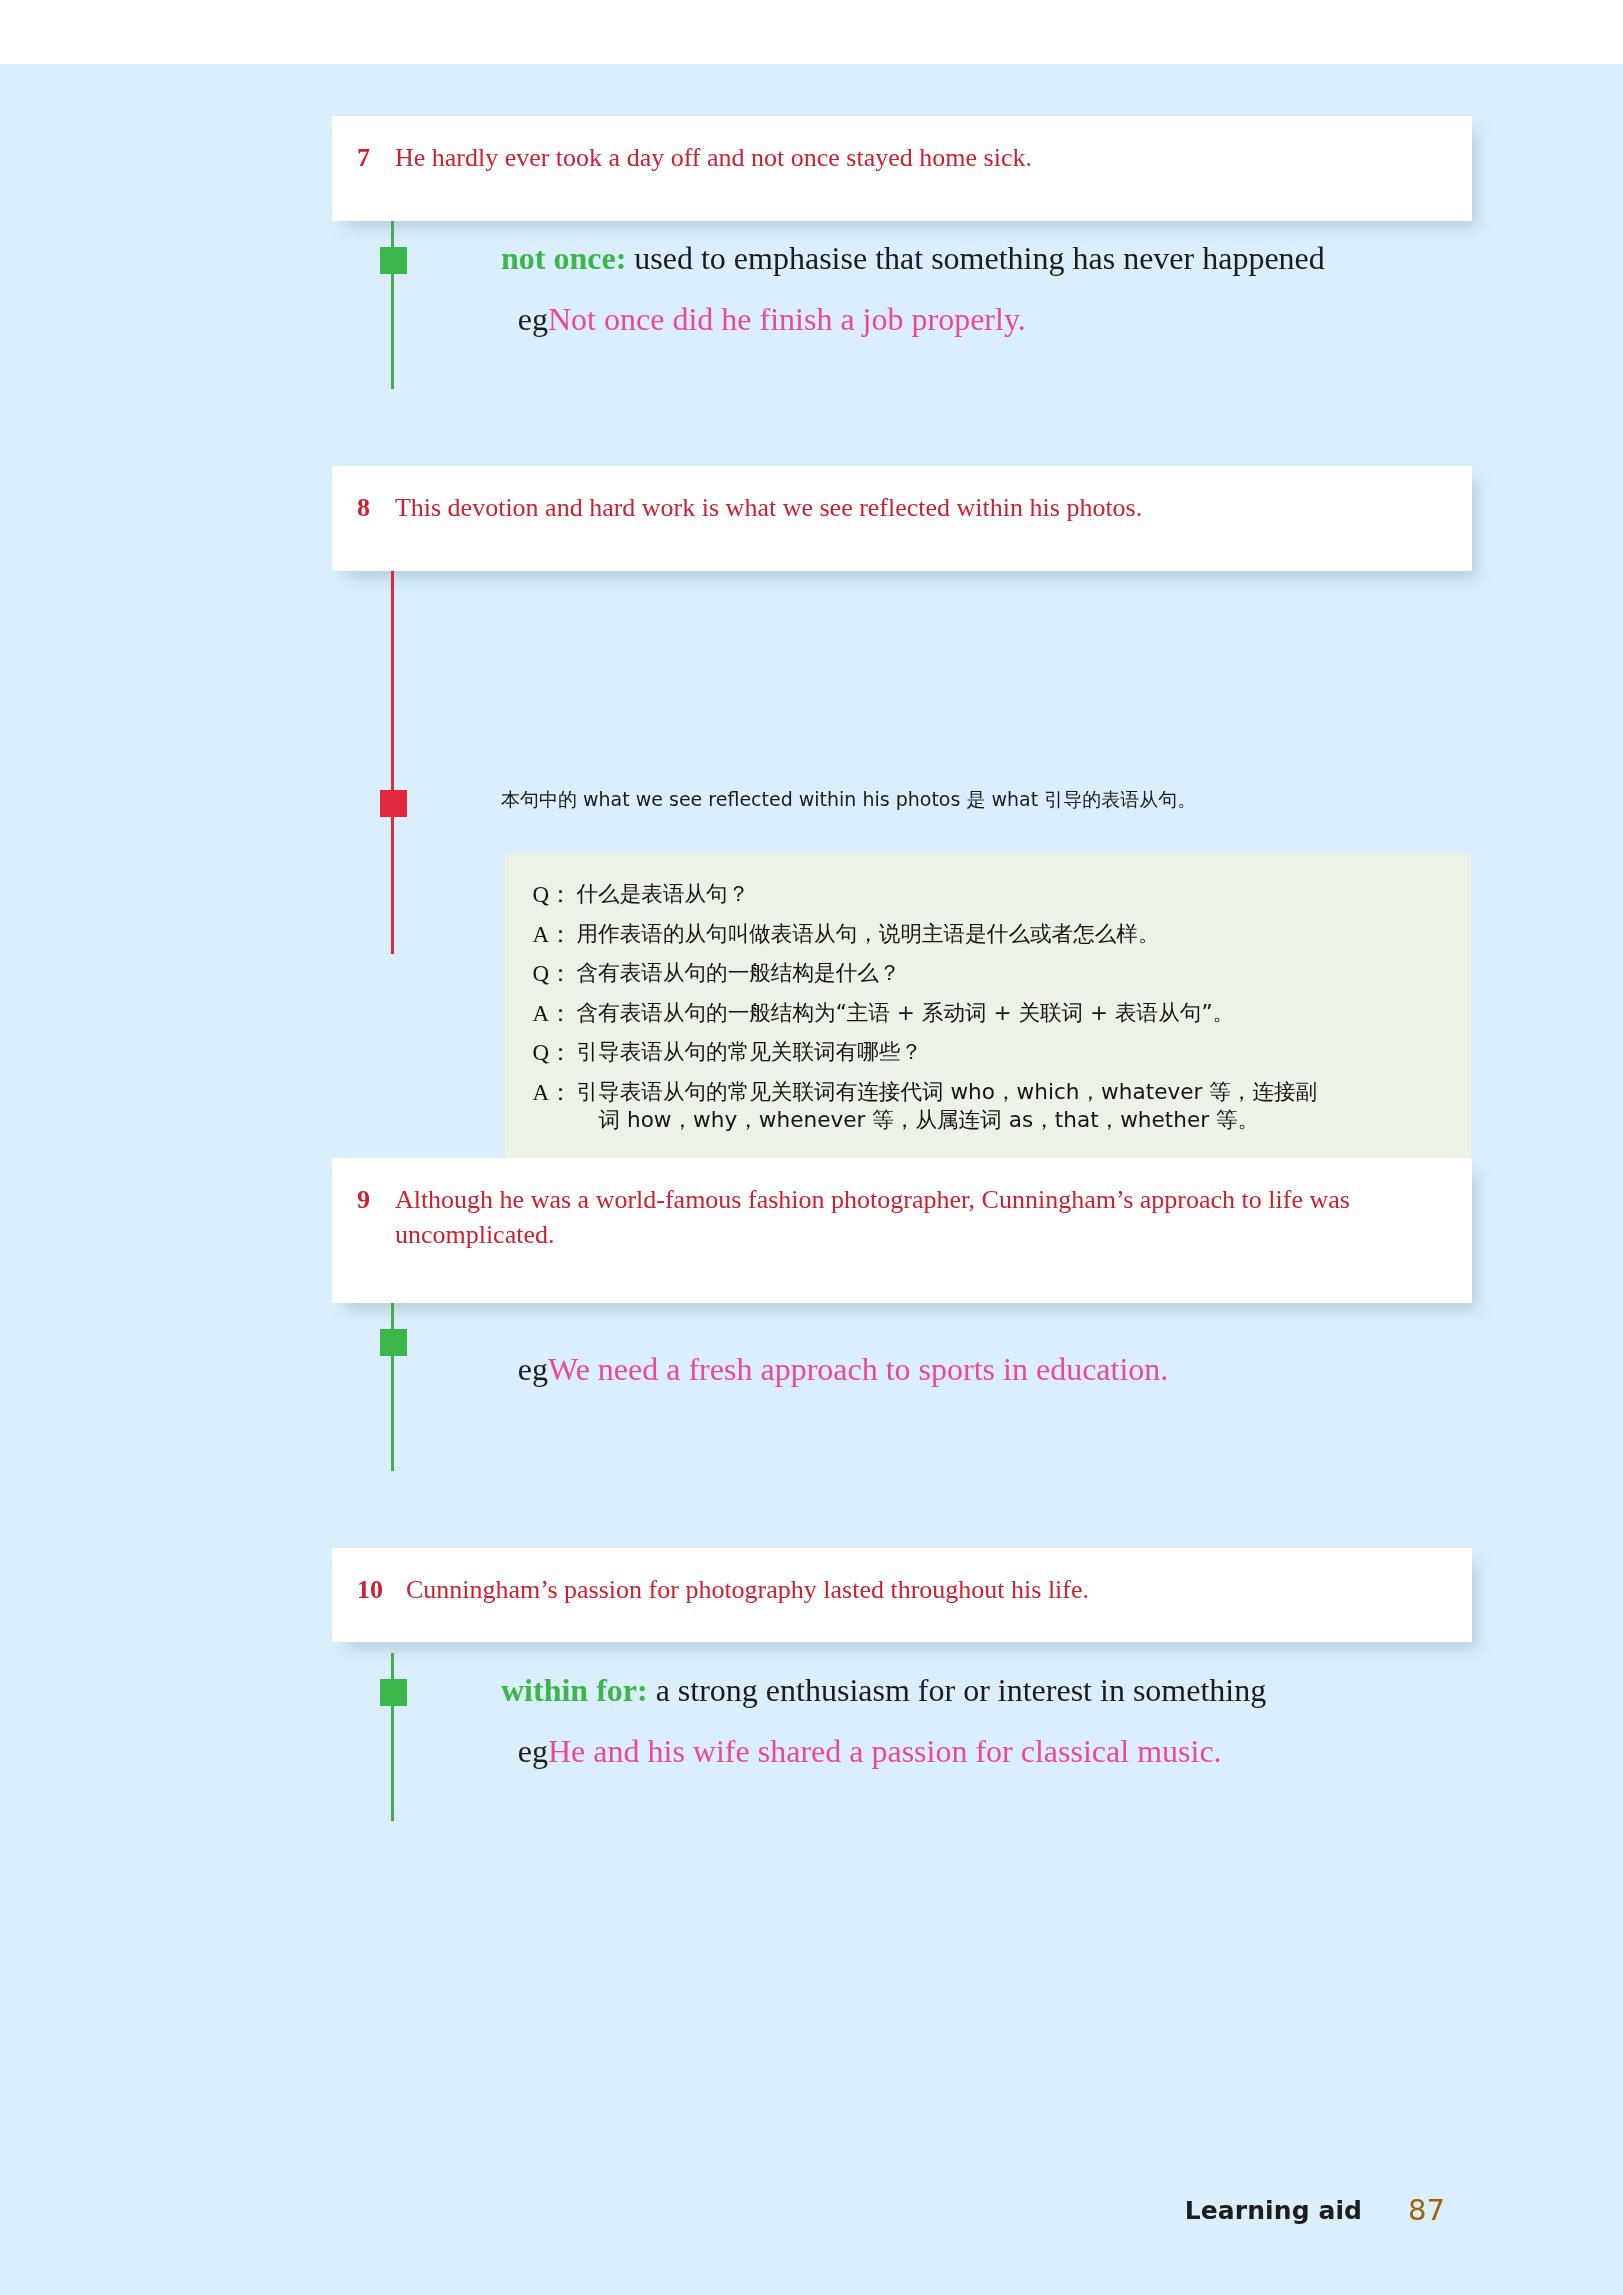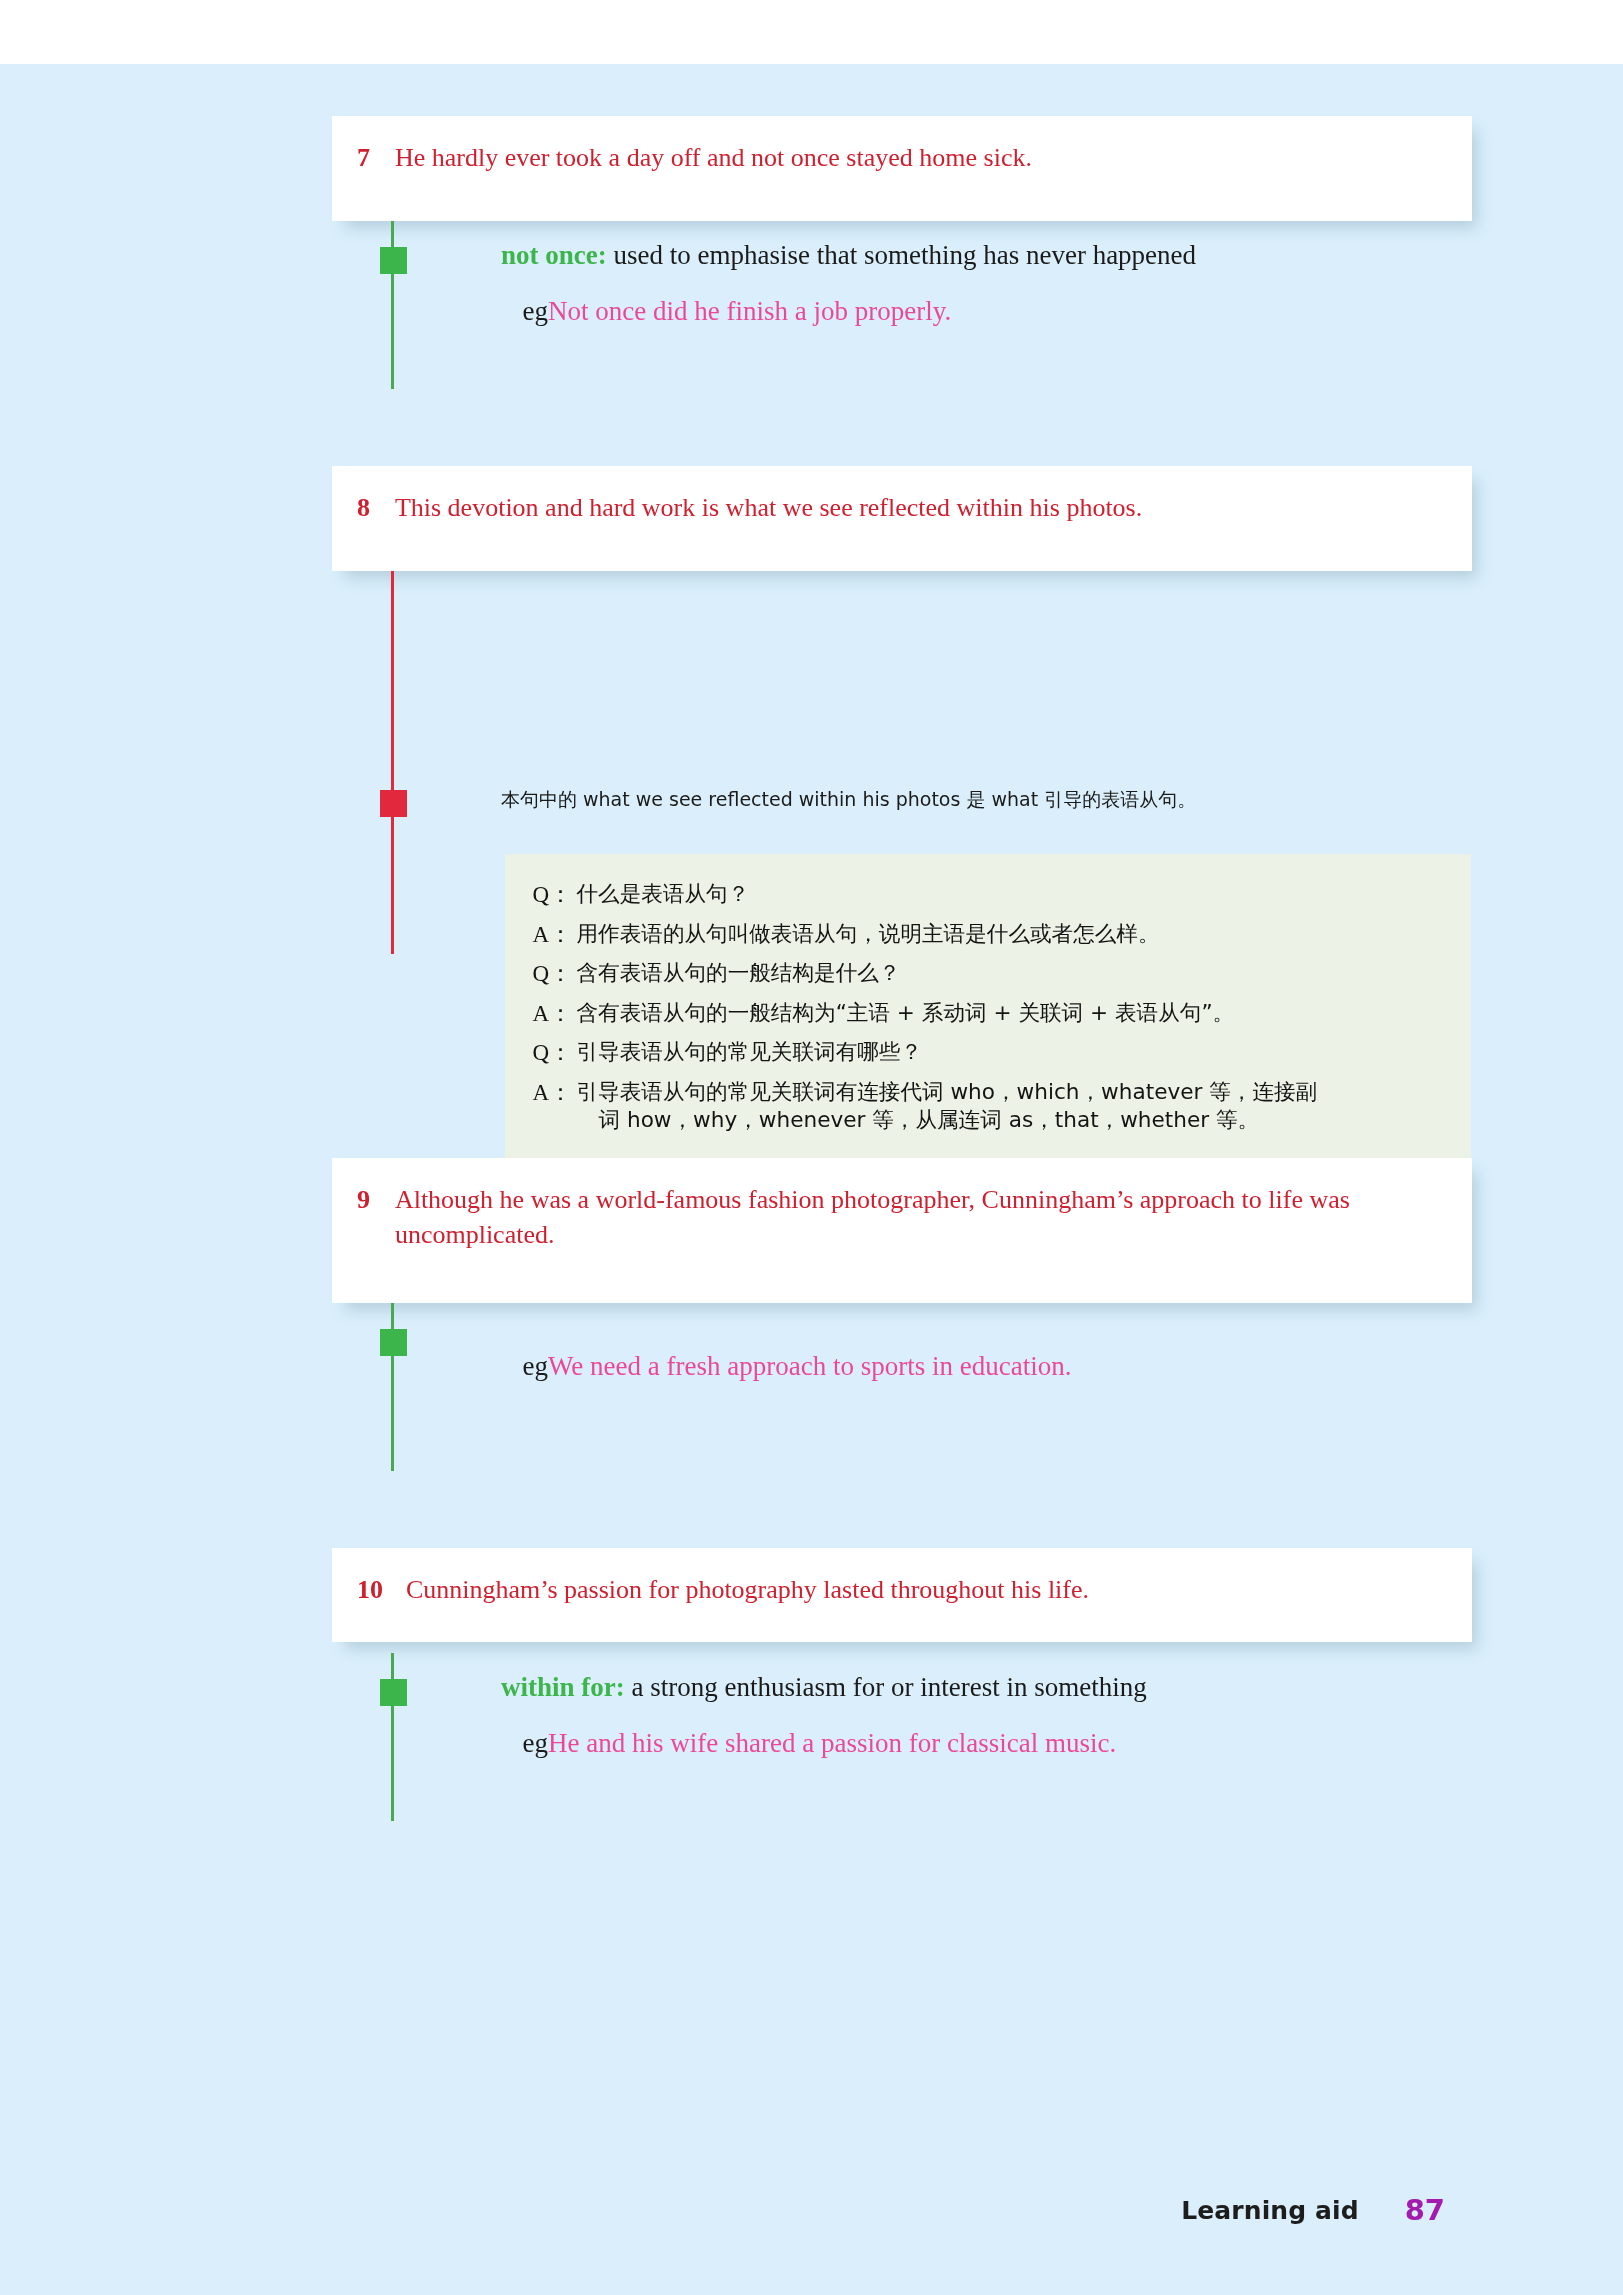--- a/index.html
+++ b/index.html
@@ -92,21 +92,21 @@
     position: absolute;
     width: 27px;
     height: 27px;
   }
   .marker.green { background: #3cb54a; }
   .marker.red   { background: #e1283c; }
 
   
   .note {
     position: absolute;
-    font-size: 27px;
+    font-size: 32px;
     line-height: 1.0;
     color: #1b1b1b;
   }
   .note-line {
     display: block;
     white-space: nowrap;
   }
   .term {
     color: #3cb54a;
     font-weight: bold;
@@ -185,22 +185,22 @@
     font-family: "DejaVu Sans", "Liberation Sans", sans-serif;
   }
   #footer-label {
     font-size: 25px;
     font-weight: bold;
     color: #1d1d1d;
     letter-spacing: 0.1px;
   }
   #footer-page {
     font-size: 29px;
-    font-weight: bold;
-    color: #a21caf;
+    font-weight: normal;
+    color: #a16207;
     margin-left: 46px;
   }
 </style>
 </head>
 <body>
 
 <div id="page">
 
   <div id="page-bg"></div>
 

